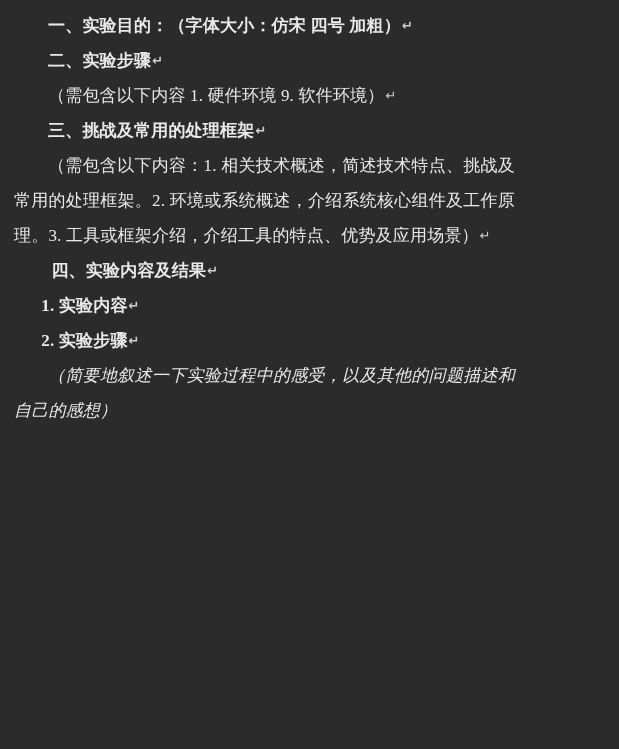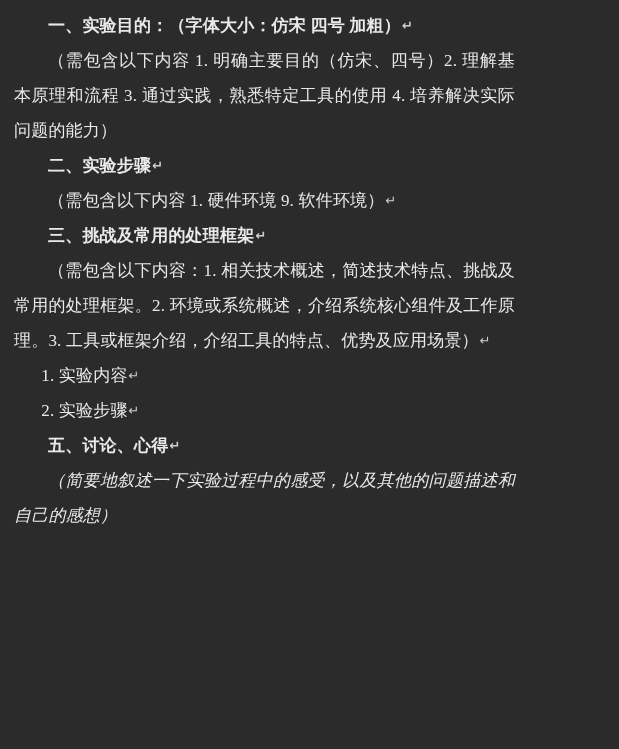--- a/index.html
+++ b/index.html
@@ -38,20 +38,21 @@
   }
   .heading-sub {
     font-weight: bold;
     text-indent: 2.2em;
   }
   .body-indent {
     text-indent: 2em;
   }
   .body-item {
     text-indent: 1.6em;
+    font-weight: bold;
   }
   .italic {
     font-style: italic;
   }
   .pilcrow {
     color: #cfcfcf;
     font-size: 13px;
     font-family: "DejaVu Sans", sans-serif;
     vertical-align: 1px;
     padding-left: 1px;
@@ -62,51 +63,48 @@
 </style>
 </head>
 <body>
 
 <div id="doc">
 
   <p class="para heading">
     <span>一、实验目的：（字体大小：仿宋 四号 加粗）</span><span class="pilcrow"></span>
   </p>
 
-  <p class="para body-indent">
-    <span>（需包含以下内容 1. 明确主要目的（仿宋、四号）2. 理解基本原理和流程 3. 通过实践，熟悉特定工具的使用 4. 培养解决实际问题的能力）</span>
-  </p>
 
   <p class="para heading">
     <span>二、实验步骤</span><span class="pilcrow"></span>
   </p>
 
   <p class="para body-indent">
     <span>（需包含以下内容 1. 硬件环境 9. 软件环境）</span><span class="pilcrow"></span>
   </p>
 
   <p class="para heading">
     <span>三、挑战及常用的处理框架</span><span class="pilcrow"></span>
   </p>
 
   <p class="para body-indent">
     <span>（需包含以下内容：1. 相关技术概述，简述技术特点、挑战及常用的处理框架。2. 环境或系统概述，介绍系统核心组件及工作原理。3. 工具或框架介绍，介绍工具的特点、优势及应用场景）</span><span class="pilcrow"></span>
   </p>
 
+  <p class="para heading-sub">
+    <span>四、实验内容及结果</span><span class="pilcrow"></span>
+  </p>
 
   <p class="para body-item">
     <span>1. 实验内容</span><span class="pilcrow"></span>
   </p>
 
   <p class="para body-item">
     <span>2. 实验步骤</span><span class="pilcrow"></span>
   </p>
 
 
-  <p class="para heading">
-    <span>五、讨论、心得</span><span class="pilcrow"></span>
-  </p>
 
   <p class="para body-indent italic">
     <span>（简要地叙述一下实验过程中的感受，以及其他的问题描述和自己的感想）</span>
   </p>
 
 </div>
 
 </body></html>

